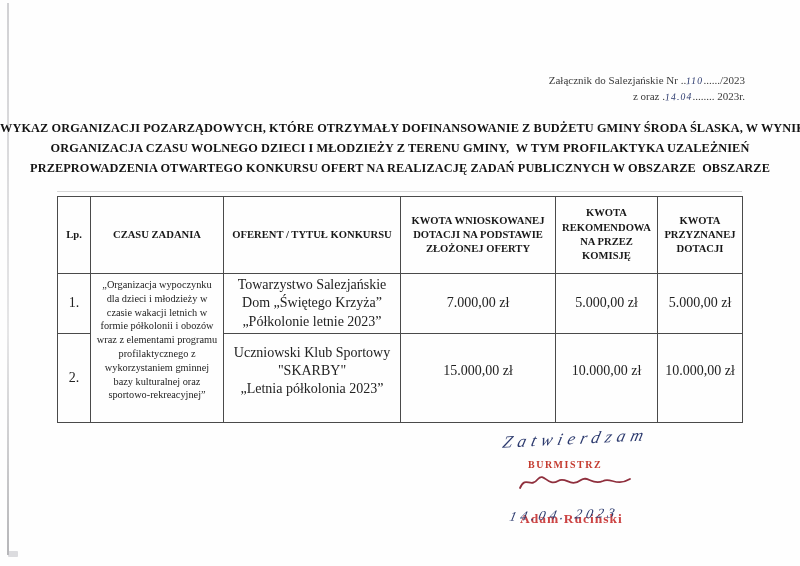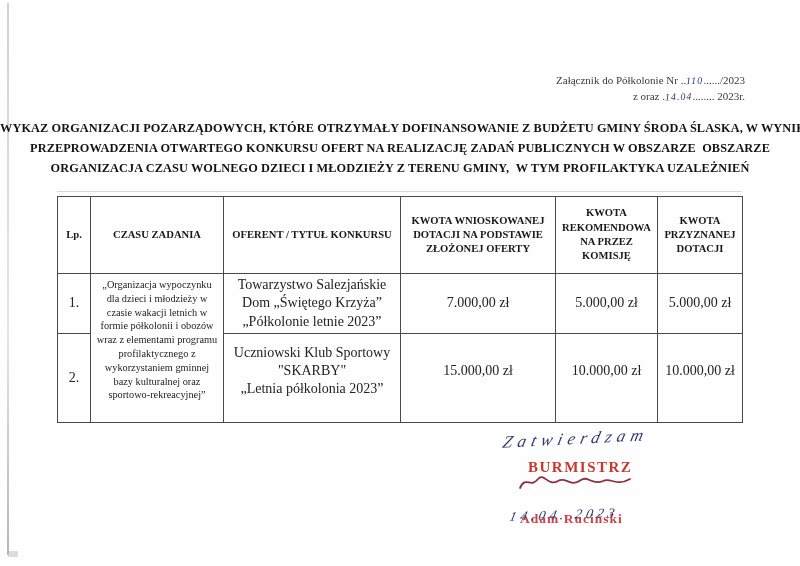--- a/index.html
+++ b/index.html
@@ -67,21 +67,21 @@
   .row-2 td.offerer-cell, .row-2 td.amount-cell { vertical-align: middle; padding-bottom: 16px; }
   
   .signature-block { position: absolute; left: 500px; top: 429px; width: 230px; height: 105px; }
   .approval-hand {
     position: absolute; left: 4px; top: 0;
     font-size: 17px; font-style: italic; color: #2c3a6e; letter-spacing: 5px;
     transform: skewX(-16deg) rotate(-3deg); white-space: nowrap;
   }
   .stamp-role {
     position: absolute; left: 28px; top: 30px;
-    color: #c43a2e; font-weight: bold; font-size: 15px; letter-spacing: 1.5px;
+    color: #c43a2e; font-weight: bold; font-size: 10px; letter-spacing: 1.5px;
     white-space: nowrap;
   }
   .signature-scribble { position: absolute; left: 18px; top: 44px; }
   .stamp-name {
     position: absolute; left: 20px; top: 59px;
     color: #cc4343; font-size: 13.5px; letter-spacing: 1px; font-weight: 600;
     white-space: nowrap;
     margin-top: 23px;
   }
   .date-hand {
@@ -92,28 +92,28 @@
 </style>
 </head>
 <body>
 
 <div class="page">
 
   <div class="scan-edge-line"></div>
   <div class="scan-corner-mark"></div>
 
   <div class="attachment-note">
-    <div><span>Załącznik do Półkolonie Nr ..</span><span class="hand-ink">110</span><span>....../2023</span></div>
+    <div><span>Załącznik do Salezjańskie Nr ..</span><span class="hand-ink">110</span><span>....../2023</span></div>
     <div><span>z oraz .</span><span class="hand-ink">14.04</span><span>........ 2023r.</span></div>
   </div>
 
   <div class="doc-title">
     <div>WYKAZ ORGANIZACJI POZARZĄDOWYCH, KTÓRE OTRZYMAŁY DOFINANSOWANIE Z BUDŻETU GMINY ŚRODA ŚLASKA, W WYNIKU</div>
+    <div>ORGANIZACJA CZASU WOLNEGO DZIECI I MŁODZIEŻY Z TERENU GMINY, &nbsp;W TYM PROFILAKTYKA UZALEŻNIEŃ</div>
     <div>PRZEPROWADZENIA OTWARTEGO KONKURSU OFERT NA REALIZACJĘ ZADAŃ PUBLICZNYCH W OBSZARZE &nbsp;OBSZARZE</div>
-    <div>ORGANIZACJA CZASU WOLNEGO DZIECI I MŁODZIEŻY Z TERENU GMINY, &nbsp;W TYM PROFILAKTYKA UZALEŻNIEŃ</div>
   </div>
 
   <div class="table-ghost-line"></div>
 
   <table class="grant-table">
     <colgroup>
       <col style="width:33px">
         <col style="width:133px">
         <col style="width:177px">
       <col style="width:155px">

